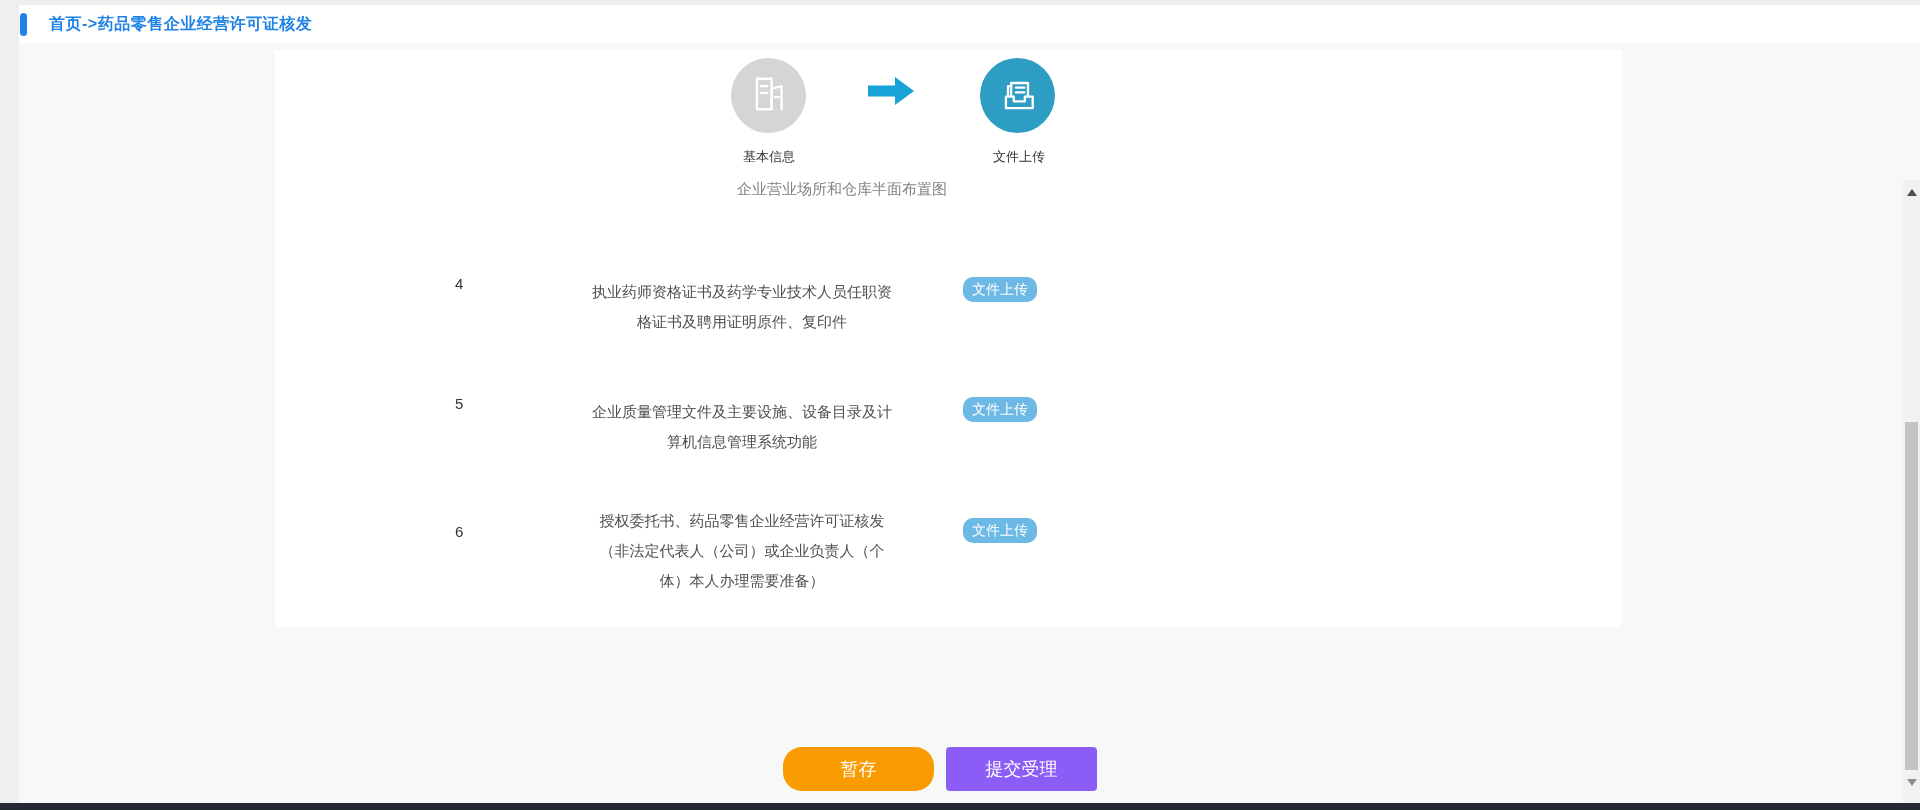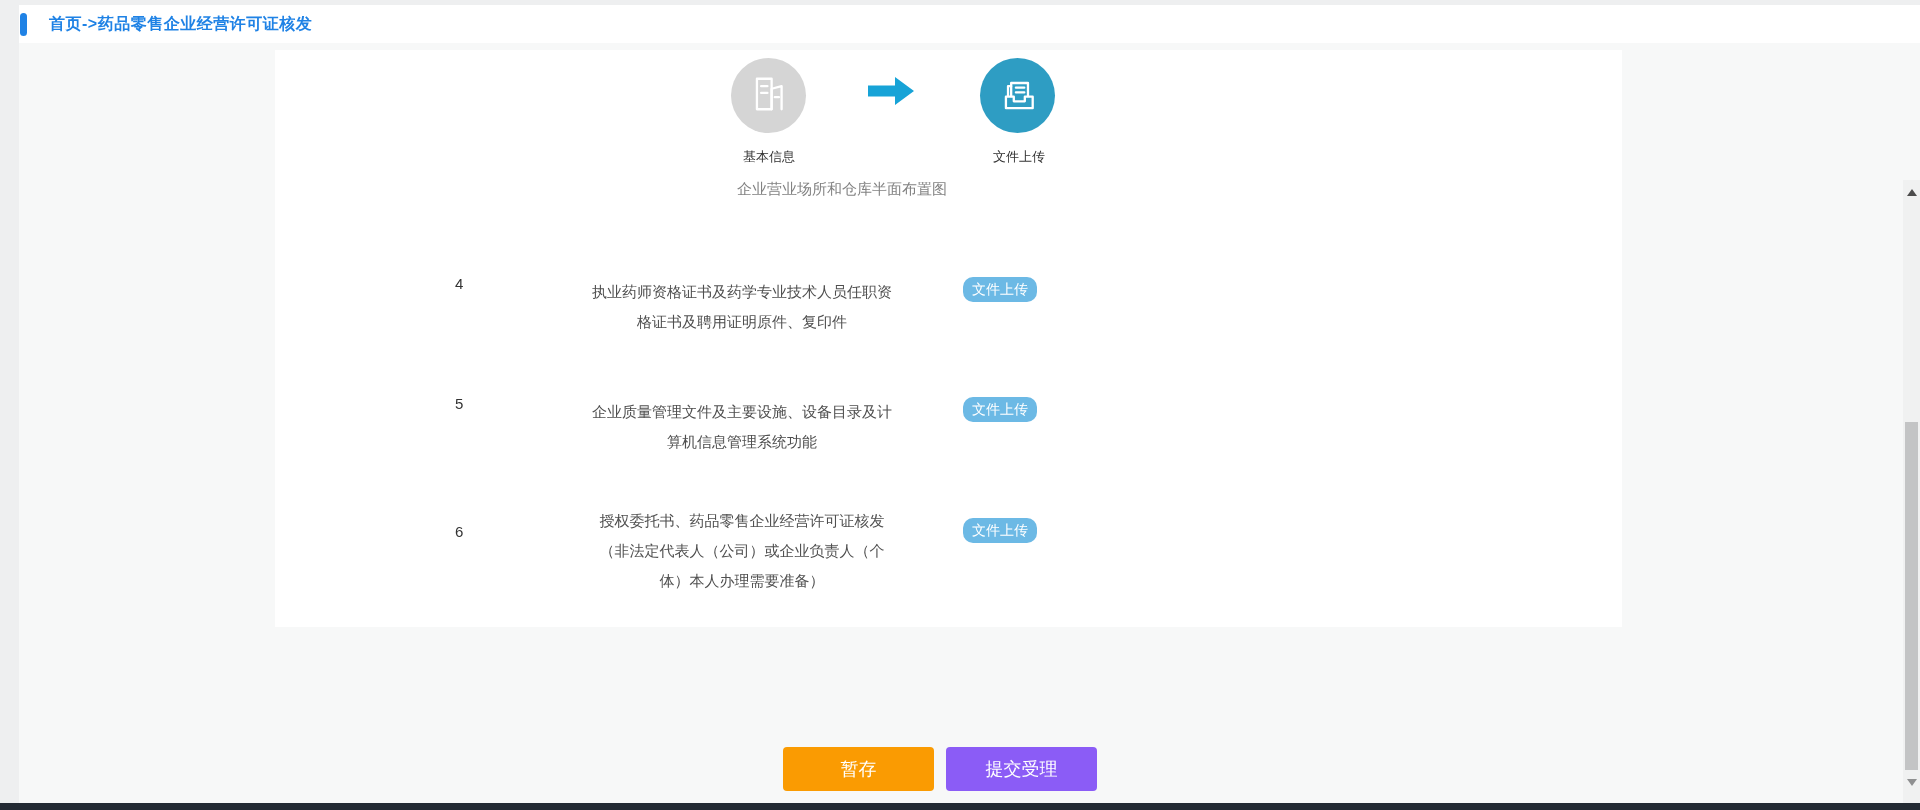--- a/index.html
+++ b/index.html
@@ -66,21 +66,21 @@
   .r6 .row-num  { top:473px; }
   .r6 .row-text { top:456px; }
   .r6 .upload-btn { top:468px; }
 
   
   .action-btn {
     position:absolute; width:151px; height:44px; border:none; border-radius:4px;
     color:#ffffff; font-size:18px; cursor:pointer; font-family:inherit;
     display:flex; align-items:center; justify-content:center;
   }
-  .save-btn   { left:783px; top:747px; background:#FA9B02; }
+  .save-btn   { left:783px; top:747px; background:#FA9B02;border-radius:19px; }
   .submit-btn { left:946px; top:747px; background:#8b5cf6; }
 
   
   .scrollbar { position:absolute; right:0; top:180px; width:17px; height:623px; background:#f0f1f1; cursor:default; }
   .sb-up, .sb-down { position:absolute; left:50%; transform:translateX(-50%); width:0; height:0; cursor:pointer; }
   .sb-up   { top:9px;  border-left:5px solid transparent; border-right:5px solid transparent; border-bottom:7px solid #4c4c4c; }
   .sb-down { bottom:17px; border-left:5px solid transparent; border-right:5px solid transparent; border-top:7px solid #8f9091; }
   .sb-thumb { position:absolute; top:242px; left:2px; width:13px; height:348px; background:#c3c4c5; cursor:pointer; }
 
   .bottom-bar { position:absolute; left:0; top:803px; width:100%; height:7px; background:#232A33; }

